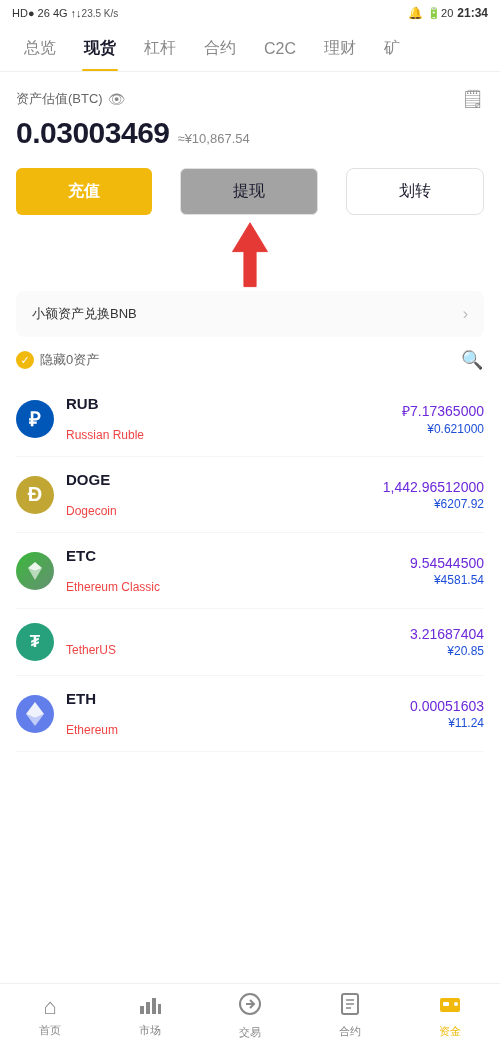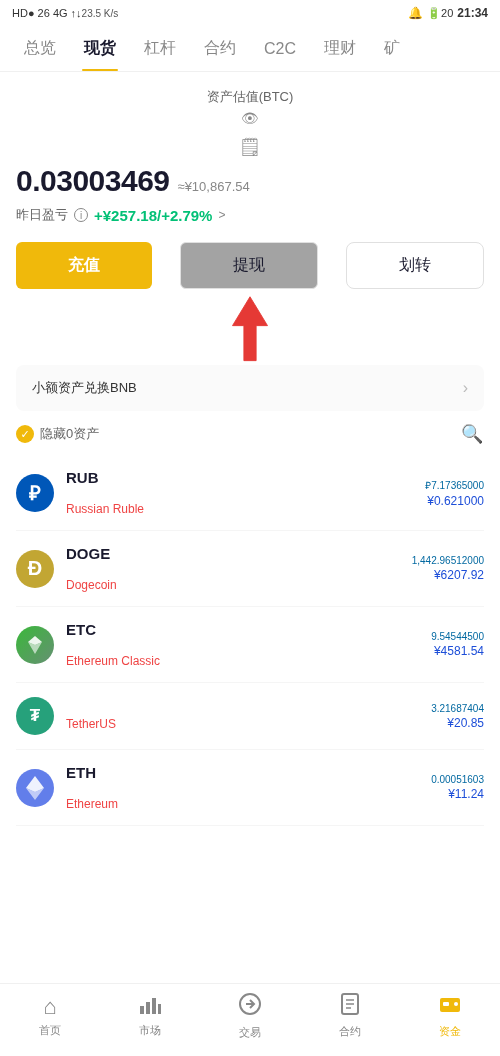--- a/index.html
+++ b/index.html
@@ -64,21 +64,20 @@
       padding: 16px 16px 0;
     }
 
     .asset-label {
       display: flex;
       align-items: center;
       gap: 6px;
       font-size: 13px;
       color: #666;
       margin-bottom: 6px;
-      flex-direction: column;
     }
     .eye-icon {
       width: 16px;
       height: 12px;
       display: inline-flex;
       align-items: center;
       justify-content: center;
       color: #888;
       font-size: 14px;
     }
@@ -255,23 +254,23 @@
       font-weight: 600;
       color: #1a1a2e;
     }
     .coin-name {
       font-size: 12px;
       color: #ef4444;
       margin-top: 16px;
     }
     .coin-amounts { text-align: right; }
     .coin-balance {
-      font-size: 10px;
+      font-size: 14px;
       font-weight: 500;
-      color: #0369a1;
+      color: #6d28d9;
     }
     .coin-cny {
       font-size: 12px;
       color: #1d4ed8;
       margin-top: 2px;
     }
 
     
     .bottom-nav {
       position: fixed;
@@ -361,26 +360,20 @@
       <span class="eye-icon">👁</span>
       <span style="flex:1;"></span>
       <span style="font-size:18px; color:#888;">🗒</span>
     </div>
 
     <div style="display:flex; align-items:baseline; flex-wrap:wrap;">
       <span class="asset-btc">0.03003469</span>
       <span class="asset-cny">≈¥10,867.54</span>
     </div>
 
-    <div class="pnl-row">
-      <span>昨日盈亏</span>
-      <span class="info-icon">i</span>
-      <span class="pnl-value">+¥257.18/+2.79%</span>
-      <span class="pnl-arrow">&gt;</span>
-    </div>
 
     <div class="action-buttons">
       <button class="btn-deposit">充值</button>
       <button class="btn-withdraw">提现</button>
       <button class="btn-transfer">划转</button>
     </div>
 
     <div class="arrow-annotation">
       <div class="red-arrow">
         <svg viewBox="0 0 50 80" xmlns="http://www.w3.org/2000/svg">

